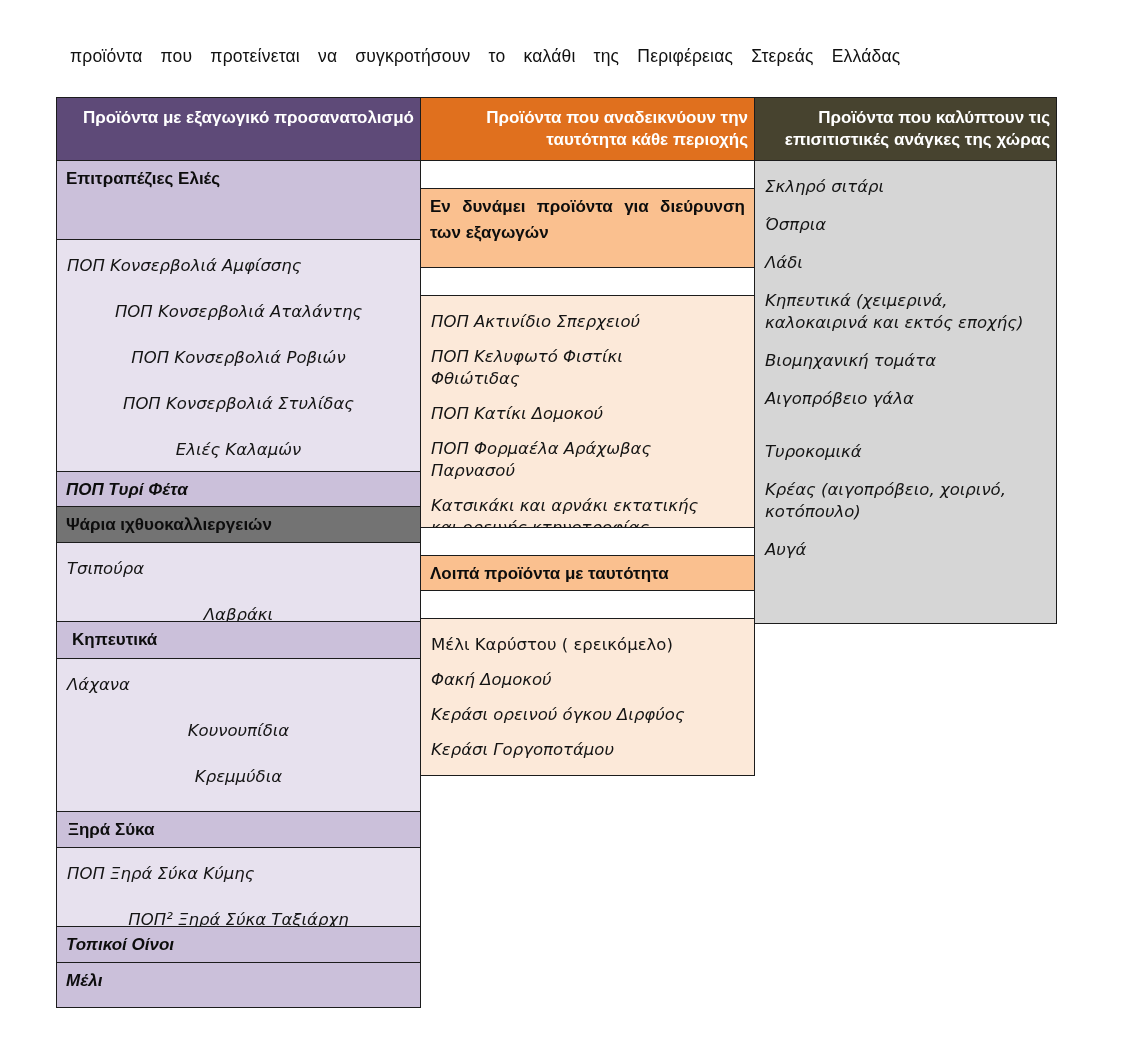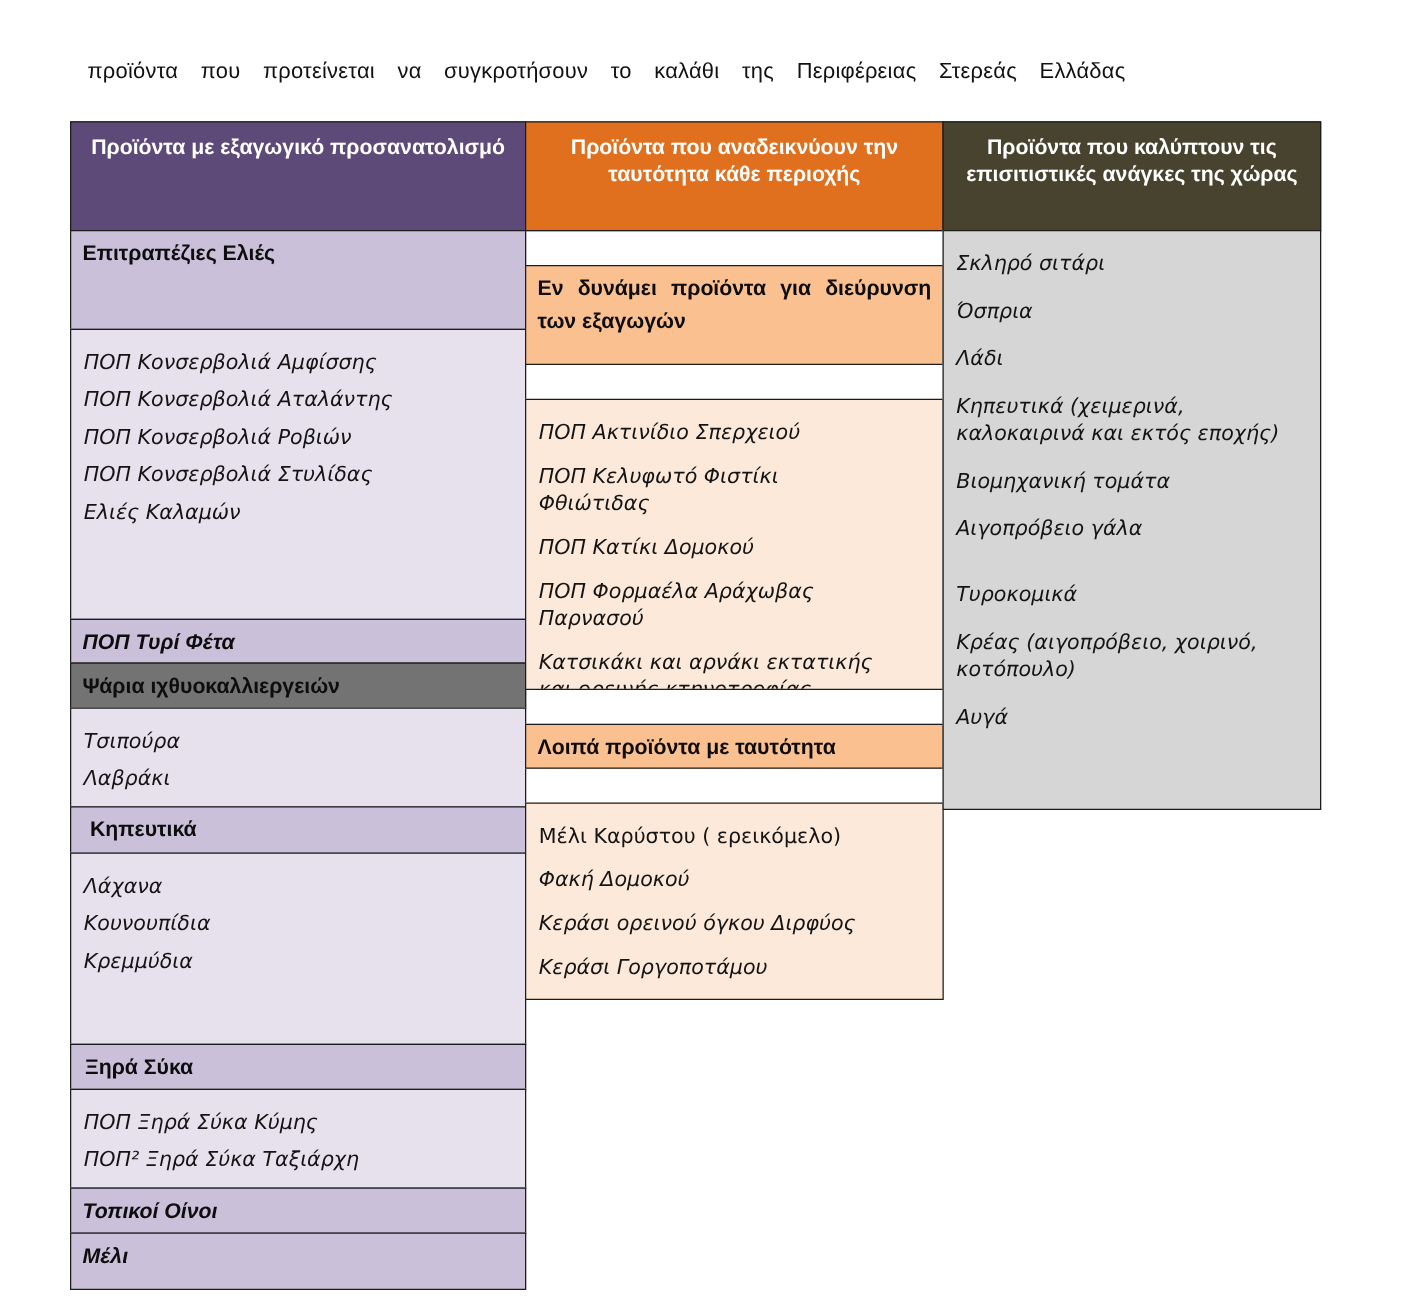--- a/index.html
+++ b/index.html
@@ -37,26 +37,26 @@
   .col + .col { margin-left: -1px; }
 
   .cell {
     box-sizing: border-box;
     border: 1px solid #1c1c1c;
     overflow: hidden;
   }
   .cell + .cell { margin-top: -1px; }
 
   .header-cell {
-    height: 88px;
+    height: 64px;
     color: #ffffff;
     font-weight: bold;
     font-size: 17px;
     line-height: 22px;
-    text-align: center;
+    text-align: right;
     padding: 9px 6px 0 6px;
   }
 
   .band {
     font-size: 17px;
     font-weight: bold;
     line-height: 26px;
     padding: 5px 9px 0 9px;
     color: #0d0d0d;
   }
@@ -68,21 +68,21 @@
     font-family: "DejaVu Sans", sans-serif;
     font-style: italic;
     font-size: 16.5px;
     line-height: 22px;
     margin: 0;
     color: #141414;
   }
   .item.upright { font-style: normal; }
   .items-cell .item:first-child { margin-top: 10px; }
 
-  .col-export-oriented .item + .item { margin-top: 8px; }
+  .col-export-oriented .item + .item { margin-top: 24px; text-align: center; }
   .col-identity .item + .item { margin-top: 13px; }
   .col-identity .item { max-width: 272px; }
   .col-food-needs .item + .item { margin-top: 16px; }
   .col .item.gap-before { margin-top: 31px !important; }
 </style>
 </head>
 <body>
 
 <div class="page">
   <div class="doc-title">προϊόντα  που  προτείνεται  να  συγκροτήσουν  το  καλάθι  της Περιφέρειας Στερεάς Ελλάδας</div>

